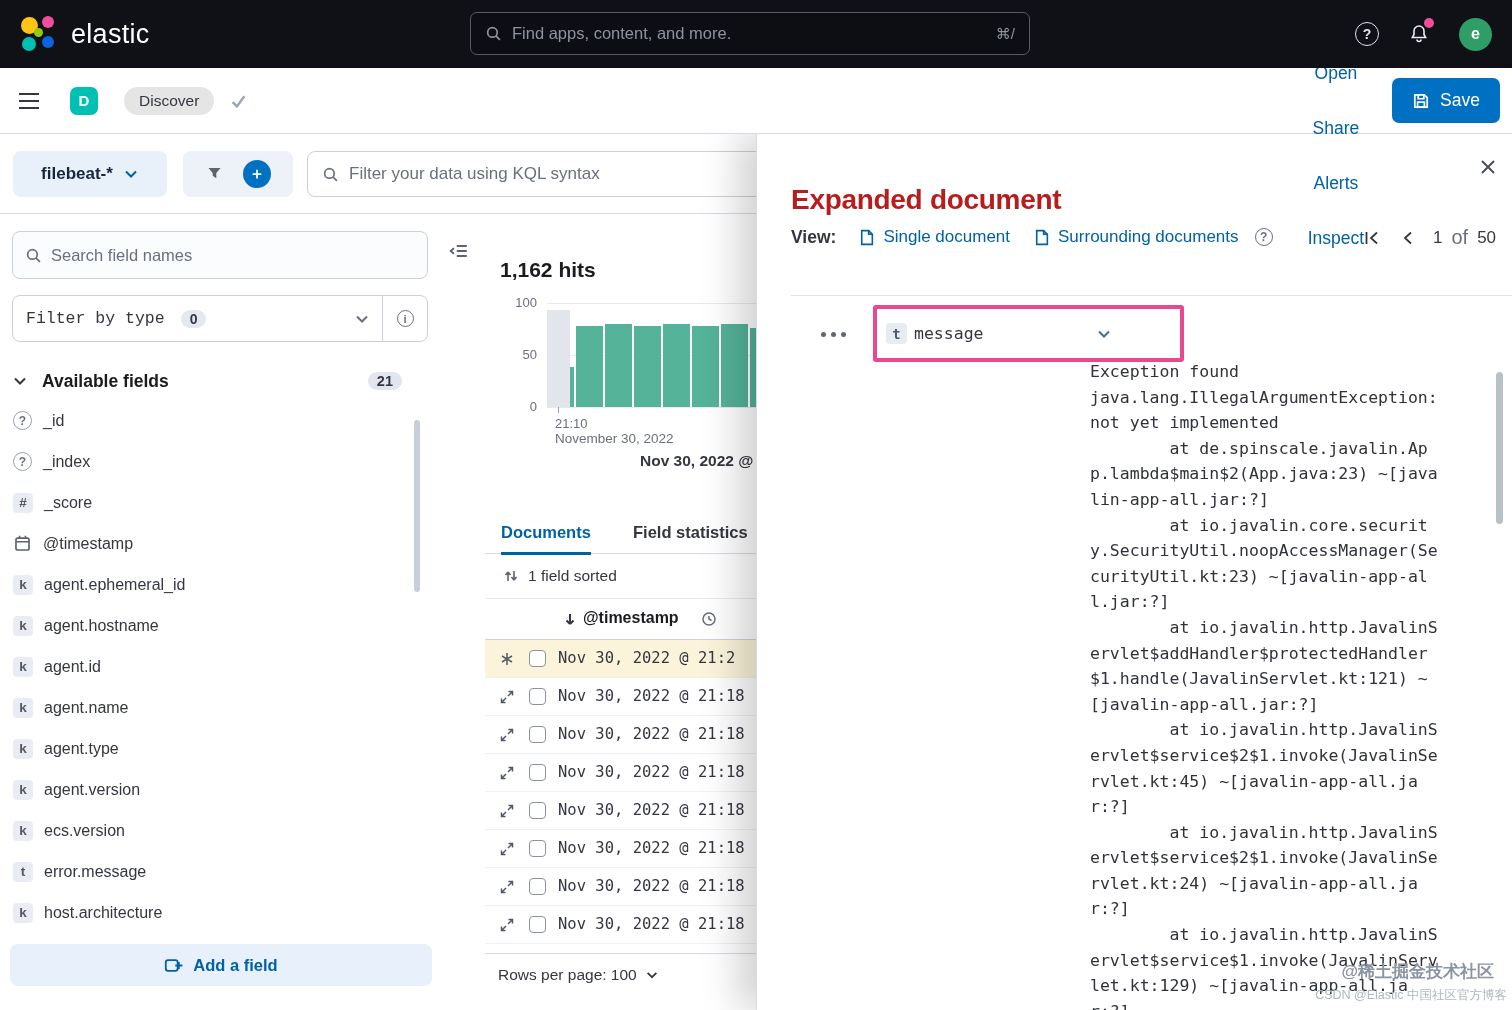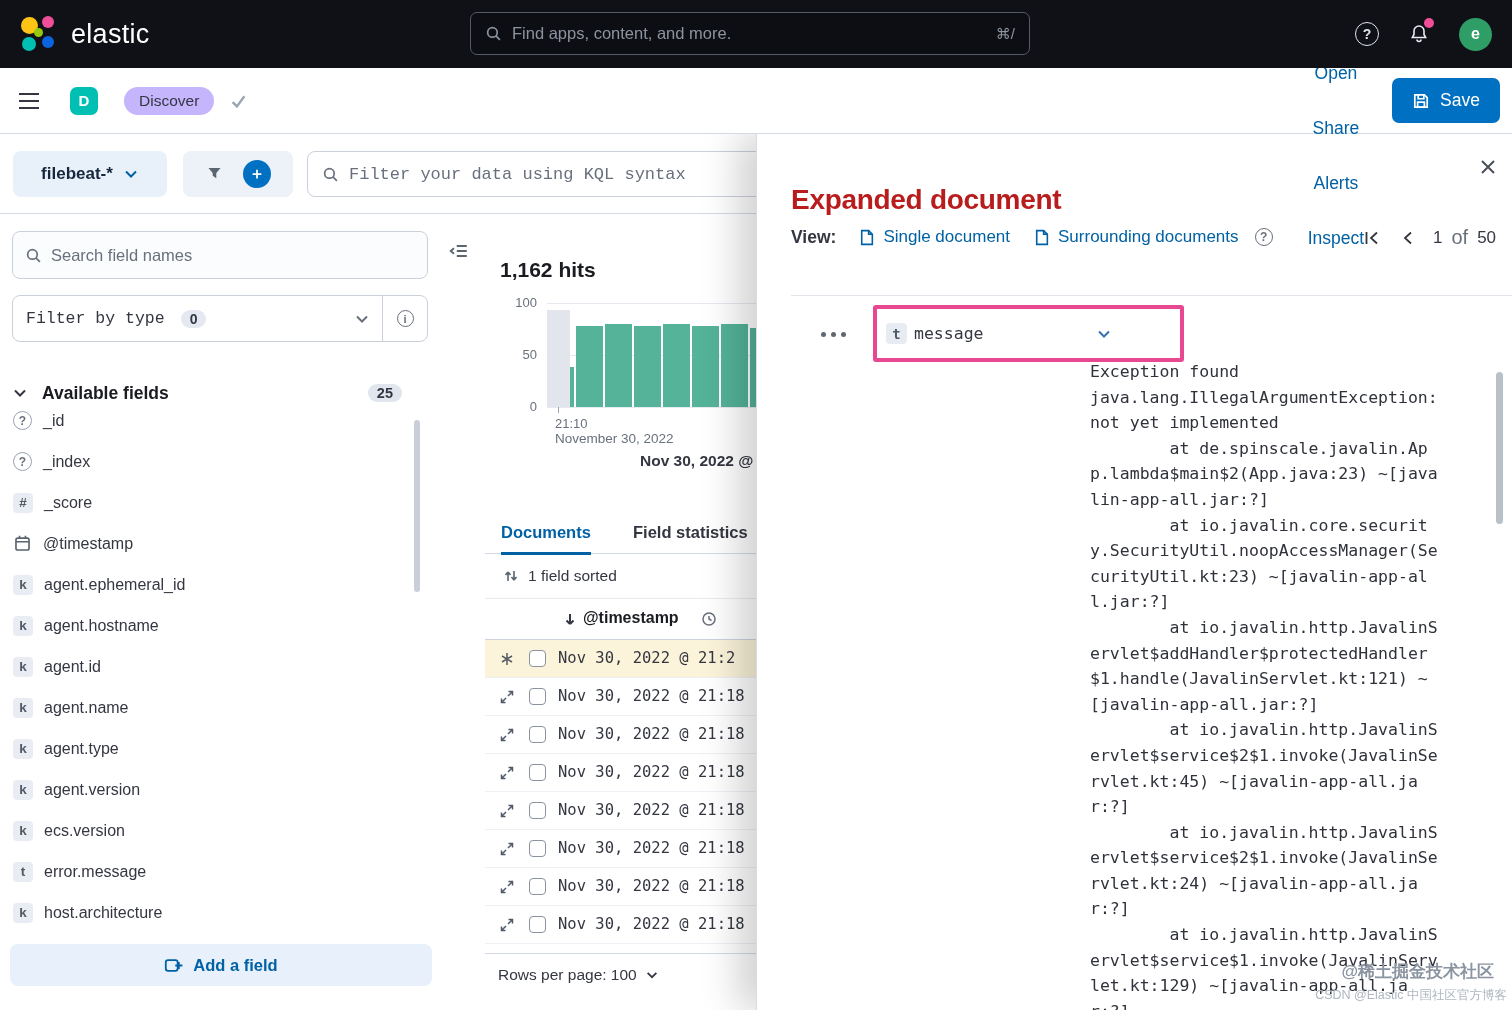--- a/index.html
+++ b/index.html
@@ -24,50 +24,50 @@
   .gsearch .shortcut { color:#8d939e; font-size:15px; margin-left:8px; }
   .hdr-right { position:absolute; right:20px; top:0; height:68px; display:flex; align-items:center; gap:28px; }
   .circle-ic { width:24px; height:24px; border:1.8px solid #dfe5ec; border-radius:50%; color:#dfe5ec; font-size:14px; font-weight:700; display:flex; align-items:center; justify-content:center; }
   .bell-wrap { position:relative; }
   .bell-dot { position:absolute; right:-3px; top:-4px; width:10px; height:10px; border-radius:50%; background:#f04e98; }
   .avatar { width:33px; height:33px; border-radius:50%; background:#2f9e66; color:#fff; font-size:16px; font-weight:600; display:flex; align-items:center; justify-content:center; }
 
   
   .toolbar { position:absolute; left:0; top:68px; width:1512px; height:66px; background:#fff; border-bottom:1px solid #d3dae6; display:flex; align-items:center; padding:0 12px 0 16px; z-index:30; }
   .space-badge { width:28px; height:28px; border-radius:7px; background:#00bfb3; color:#fff; font-size:15px; font-weight:700; display:flex; align-items:center; justify-content:center; margin-left:28px; }
-  .crumb-pill { background:#c4b5fd; border-radius:15px; padding:5px 15px; font-size:15.5px; font-weight:500; color:#343741; margin-left:26px; }
+  .crumb-pill { background:#e5e5e5; border-radius:15px; padding:5px 15px; font-size:15.5px; font-weight:500; color:#343741; margin-left:26px; }
   .crumb-check { margin-left:16px; }
   .top-menu { display:flex; align-items:center; gap:34px; margin-left:auto;flex-direction:column; }
   .top-menu a { color:#0061a4; font-size:17.5px; font-weight:500; text-decoration:none; }
   .save-btn { margin-left:26px; height:45px; padding:0 20px; background:#0071c2; border:0; border-radius:7px; color:#fff; font-size:17.5px; font-weight:500; display:flex; align-items:center; gap:10px; font-family:inherit; }
 
   
   .filter-row { position:absolute; left:0; top:134px; width:1512px; height:80px; background:#fff; border-bottom:1px solid #d3dae6; }
   .dv-btn { position:absolute; left:13px; top:17px; height:46px; width:154px; background:#e8f1fa; border-radius:8px; display:flex; align-items:center; justify-content:center; gap:10px; }
   .dv-btn .dv-label { font-size:17px; font-weight:700; color:#16263d; }
   .filt-group { position:absolute; left:183px; top:17px; height:46px; width:110px; background:#edf2f8; border-radius:8px; display:flex; align-items:center; justify-content:center; gap:20px; }
   .plus-circle { width:28px; height:28px; border-radius:50%; background:#0071c2; display:flex; align-items:center; justify-content:center; }
   .kql { position:absolute; left:307px; top:17px; height:46px; width:840px; background:#fff; border:1px solid #cad0db; border-radius:8px; display:flex; align-items:center; padding:0 14px; }
-  .kql input { flex:1; border:0; outline:0; font-size:17px; margin-left:10px; font-family:Liberation Mono, monospace; color:#343741; }
+  .kql input { flex:1; border:0; outline:0; font-size:17px; margin-left:10px; font-family:Liberation Sans, sans-serif; color:#343741; }
   .kql input::placeholder { color:#69707d; }
 
   
   .sidebar { position:absolute; left:0; top:214px; width:486px; height:796px; background:#fff; border-right:1px solid #d3dae6; }
   .fld-search { position:absolute; left:12px; top:17px; width:416px; height:48px; border:1px solid #cad0db; border-radius:8px; background:#fbfcfd; display:flex; align-items:center; padding:0 12px; }
   .fld-search input { flex:1; border:0; outline:0; background:transparent; font-size:16.5px; margin-left:9px; font-family:inherit; color:#343741; }
   .fld-search input::placeholder { color:#69707d; }
   .collapse-btn { position:absolute; left:446px; top:24px; width:26px; height:26px; display:flex; align-items:center; justify-content:center; }
   .type-filter { position:absolute; left:12px; top:81px; width:416px; height:47px; border:1px solid #cad0db; border-radius:8px; display:flex; align-items:center; }
   .type-filter .tf-label { font-size:16.5px; color:#343741; margin-left:13px;font-family:Liberation Mono, monospace; }
   .tf-count { background:#e4e8f0; border-radius:10px; padding:1px 9px; font-size:14px; font-weight:600; margin-left:16px; }
   .tf-chev { margin-left:auto; margin-right:12px; color:#69707d; }
   .tf-div { width:1px; height:100%; background:#cad0db; }
   .tf-info { width:44px; height:100%; display:flex; align-items:center; justify-content:center; }
   .info-ic { width:17px; height:17px; border:1.5px solid #69707d; border-radius:50%; color:#69707d; font-size:11px; font-weight:700; display:flex; align-items:center; justify-content:center; }
-  .avail-hdr { position:absolute; left:12px; top:164px; width:416px; height:30px; display:flex; align-items:center;justify-content:center; }
+  .avail-hdr { position:absolute; left:12px; top:152px; width:416px; height:30px; display:flex; align-items:center;justify-content:center; }
   .avail-hdr .ah-label { font-size:17.5px; font-weight:700; color:#1a1c21; margin-left:14px; }
   .ah-count { margin-left:auto; margin-right:26px; background:#e0e5ee; border-radius:10px; padding:1px 9px; font-size:14.5px; font-weight:600; }
   .field-list { position:absolute; left:0; top:186px; width:430px; }
   .field-row { height:41px; display:flex; align-items:center; gap:11px; padding-left:13px; }
   .field-row .fname { font-size:16px; color:#343741; }
   .fbadge { width:20px; height:20px; border-radius:4px; background:#e9edf3; color:#505a68; font-size:13.5px; font-weight:700; display:flex; align-items:center; justify-content:center; flex:none; }
   .fq { width:19px; height:19px; border:1.5px solid #98a2b3; border-radius:50%; color:#69707d; font-size:12px; font-weight:700; display:flex; align-items:center; justify-content:center; flex:none; }
   .side-scroll { position:absolute; left:414px; top:206px; width:6px; height:172px; background:#c9cfd8; border-radius:3px; }
   .add-field { position:absolute; left:10px; top:730px; width:422px; height:42px; background:#e7f0fb; border:0; border-radius:8px; color:#0061a4; font-size:16.5px; font-weight:600; display:flex; align-items:center; justify-content:center; gap:10px; font-family:inherit; }
 
@@ -241,21 +241,21 @@
       <span class="tf-div"></span>
       <span class="tf-info">
           <span class="info-ic">i</span>
         </span>
     </div>
     <div class="avail-hdr">
       <svg width="16" height="16" viewBox="0 0 16 16">
           <path d="M3 5.5 L8 10.5 L13 5.5" stroke="#343741" stroke-width="2" fill="none"></path>
         </svg>
       <span class="ah-label">Available fields</span>
-      <span class="ah-count">25</span>
+      <span class="ah-count">21</span>
     </div>
     <div class="field-list">
       <div class="field-row">
           <span class="fq">?</span>
           <span class="fname">_id</span>
         </div>
       <div class="field-row">
           <span class="fq">?</span>
           <span class="fname">_index</span>
         </div>

